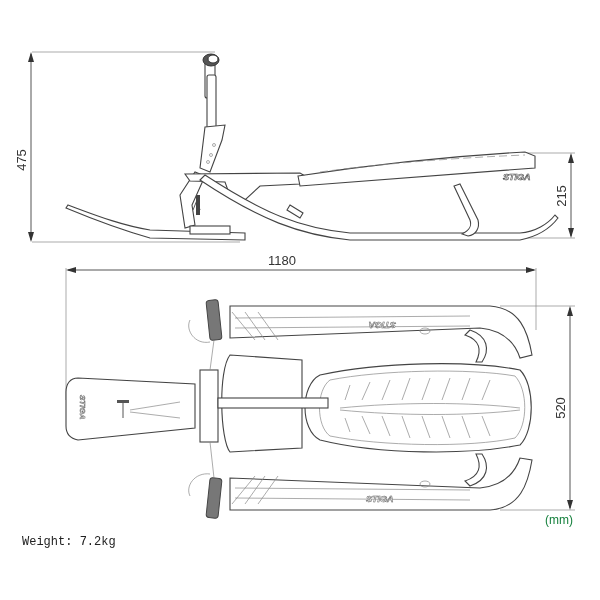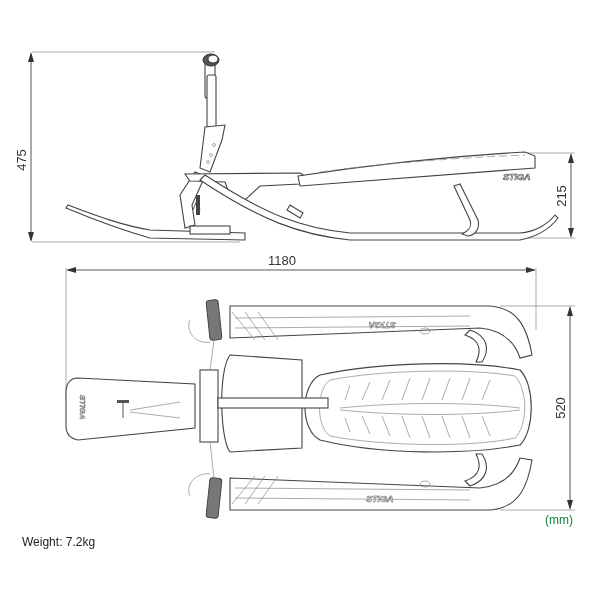--- a/index.html
+++ b/index.html
@@ -1,20 +1,20 @@
 <!DOCTYPE html>
 <html><head>
 <meta charset="utf-8">
 <style>
   html, body { margin: 0; padding: 0; background: #ffffff; }
   body { width: 600px; height: 600px; position: relative; overflow: hidden;
          font-family: "Liberation Sans", "DejaVu Sans", sans-serif; color: #222; }
   svg { position: absolute; left: 0; top: 0; }
   .dim-text { font-family: "Liberation Sans", "DejaVu Sans", sans-serif; font-size: 13px; fill: #333; }
-  .footer-left { position: absolute; left: 22px; top: 535px; font-size: 12px; color: #222; }
+  .footer-left { position: absolute; left: 22px; top: 535px; font-size: 12px; color: #222; font-family: Liberation Mono, monospace; }
   .footer-right { position: absolute; left: 545px; top: 513px; font-size: 12px; color: #15803d; }
   .ln { stroke: #555; fill: none; stroke-width: 1; }
   .thin { stroke: #888; fill: none; stroke-width: 0.7; }
   .body { stroke: #444; fill: #fff; stroke-width: 1.1; }
   .dark { fill: #333; }
 </style>
 </head>
 <body>
 
 <svg width="600" height="600" viewBox="0 0 600 600">

